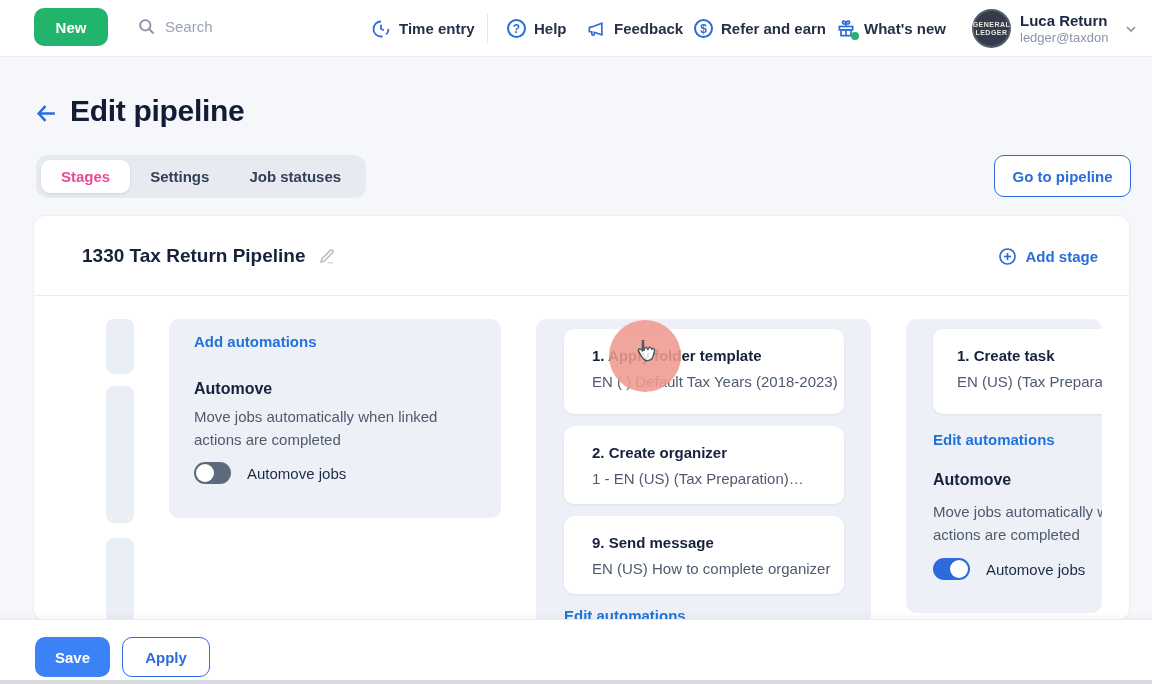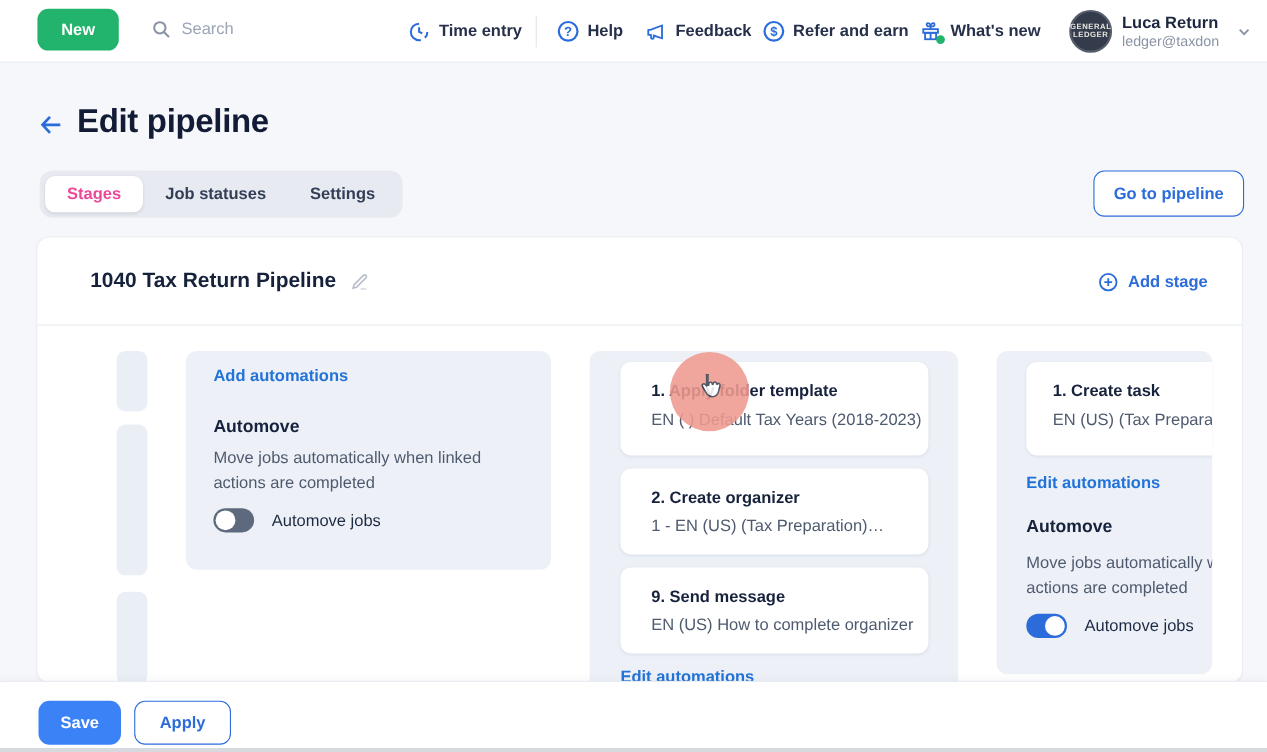--- a/index.html
+++ b/index.html
@@ -216,29 +216,29 @@
 <div class="back-arrow">
   <svg width="25" height="25" viewBox="0 0 24 24" fill="none" stroke="currentColor" stroke-width="2.4">
     <line x1="20" y1="12" x2="5" y2="12"></line>
       <polyline points="11 5 4.5 12 11 19"></polyline>
   </svg>
 </div>
 <h1 class="page-title">Edit pipeline</h1>
 
 <div class="tabs">
   <div class="tab active">Stages</div>
+  <div class="tab">Settings</div>
   <div class="tab">Job statuses</div>
-  <div class="tab">Settings</div>
 </div>
 <button class="btn-goto">Go to pipeline</button>
 
 <div class="panel">
 
   <div class="panel-head-title">
-    <span>1040 Tax Return Pipeline</span>
+    <span>1330 Tax Return Pipeline</span>
     <span class="pencil">
       <svg width="18" height="18" viewBox="0 0 24 24" fill="none" stroke="currentColor" stroke-width="2">
         <path d="M4 20l1-4L16.5 4.5a2.1 2.1 0 0 1 3 3L8 19z"></path>
           <line x1="13" y1="21" x2="20" y2="21" opacity=".6"></line>
       </svg>
     </span>
   </div>
 
   <div class="add-stage">
     <span>

